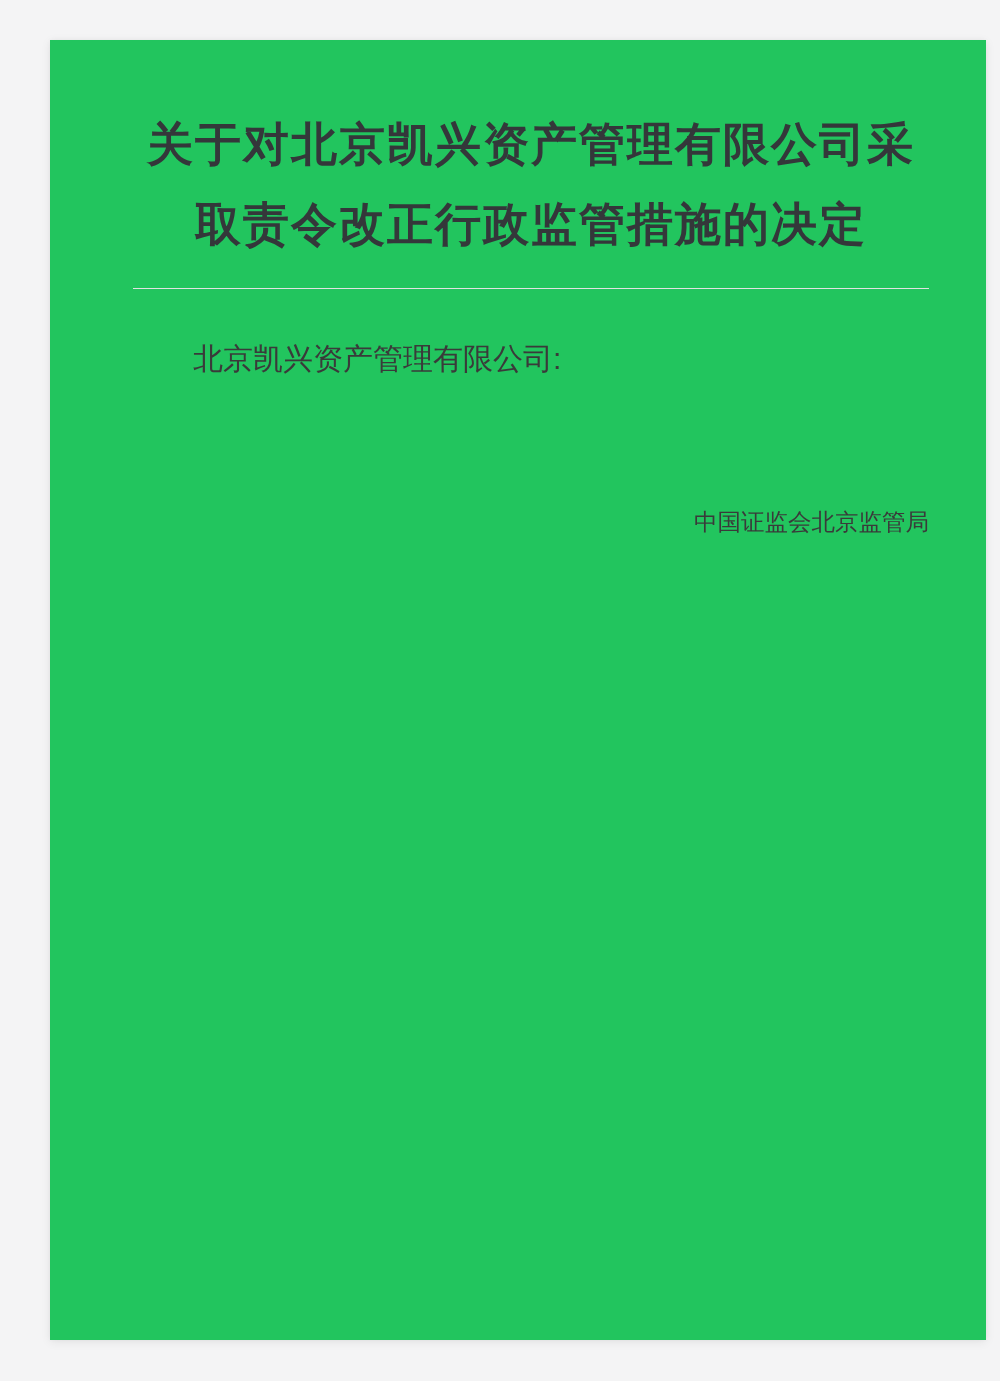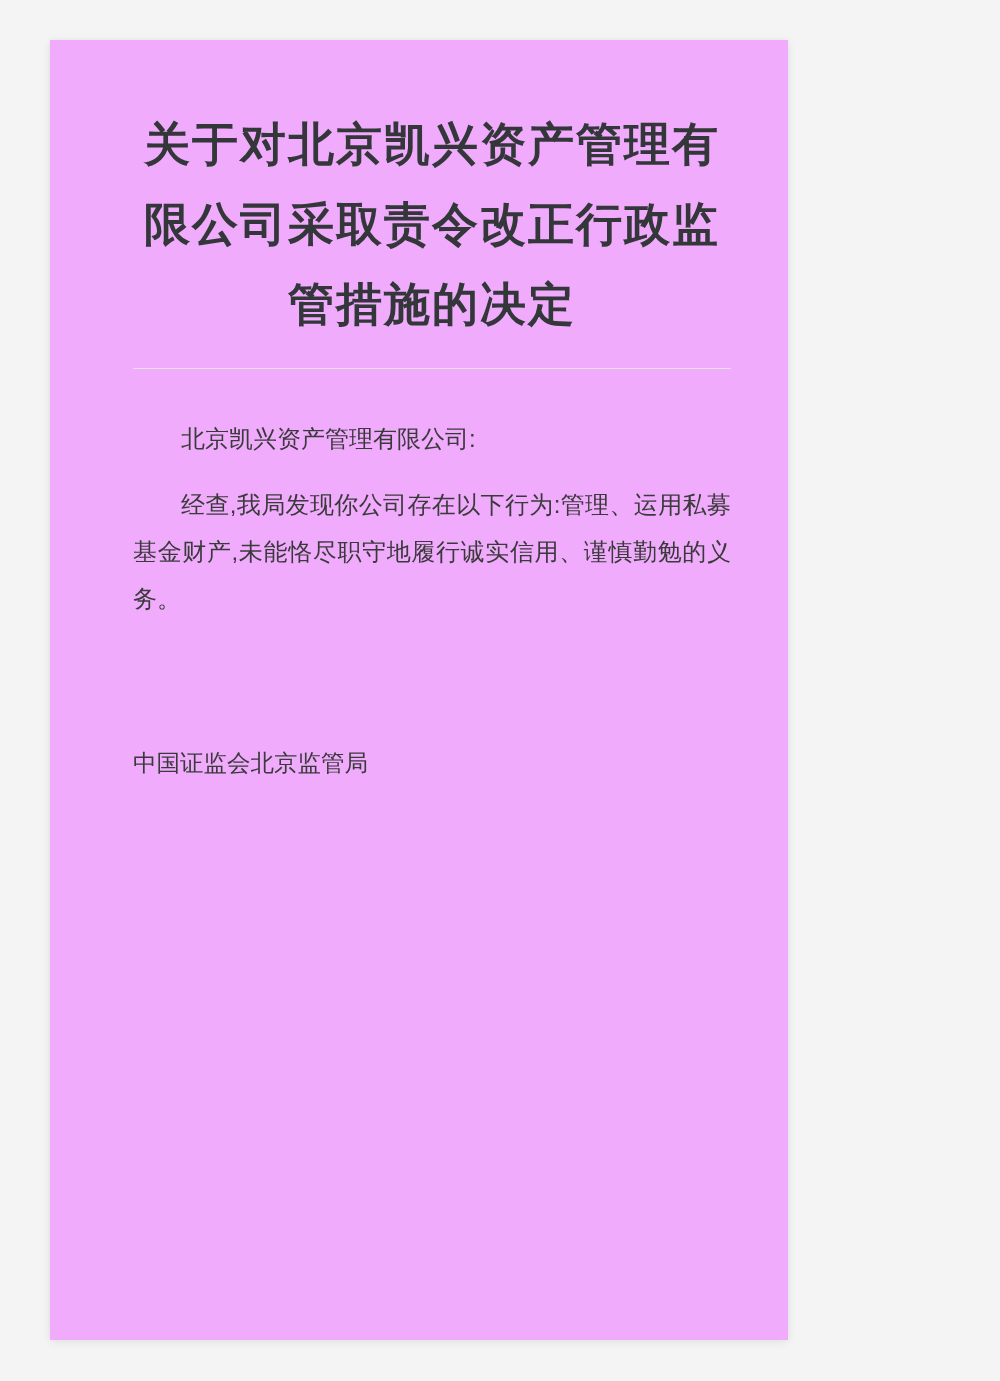--- a/index.html
+++ b/index.html
@@ -7,23 +7,23 @@
     width: 1000px;
     height: 1381px;
     background: #f4f4f5;
     font-family: "Liberation Sans", sans-serif;
     position: relative;
   }
   .doc-card {
     position: absolute;
     left: 50px;
     top: 40px;
-    width: 738px;
+    width: 936px;
     height: 1300px;
-    background: #f0abfc;
+    background: #22c55e;
     box-shadow: 0 2px 10px rgba(0,0,0,0.07), 0 0 4px rgba(0,0,0,0.04);
     box-sizing: border-box;
     padding: 64px 57px 0 83px;
   }
   .doc-title {
     margin: 0 0 24px 0;
     font-size: 46px;
     font-weight: 700;
     color: #34373a;
     line-height: 80px;
@@ -31,29 +31,30 @@
     text-align: center;
   }
   .doc-divider {
     border: none;
     border-top: 1px solid #e2e2e2;
     margin: 0 0 46px 0;
     height: 0;
   }
   .doc-body p {
     margin: 0 0 19px 0;
-    font-size: 24px;
+    font-size: 30px;
     color: #3a3a3a;
     line-height: 47px;
     text-indent: 2em;
     text-align: justify;
   }
   .doc-sign {
-    text-align: left;
+    text-align: right;
     margin-top: 118px;
+    font-family: Liberation Mono, monospace;
   }
   .doc-sign p {
     font-size: 23.5px;
     color: #3a3a3a;
     line-height: 47px;
     margin: 0;
   }
   .doc-sign .sign-date {
     margin-top: 16px;
   }
@@ -62,20 +63,19 @@
 <body>
 
 <div class="doc-card">
 
   <h1 class="doc-title">关于对北京凯兴资产管理有限公司采取责令改正行政监管措施的决定</h1>
 
   <hr class="doc-divider">
 
   <div class="doc-body">
     <p>北京凯兴资产管理有限公司:</p>
-    <p>经查,我局发现你公司存在以下行为:管理、运用私募基金财产,未能恪尽职守地履行诚实信用、谨慎勤勉的义务。</p>
   </div>
 
   <div class="doc-sign">
     <p class="sign-org">中国证监会北京监管局</p>
   </div>
 
 </div>
 
 </body></html>

